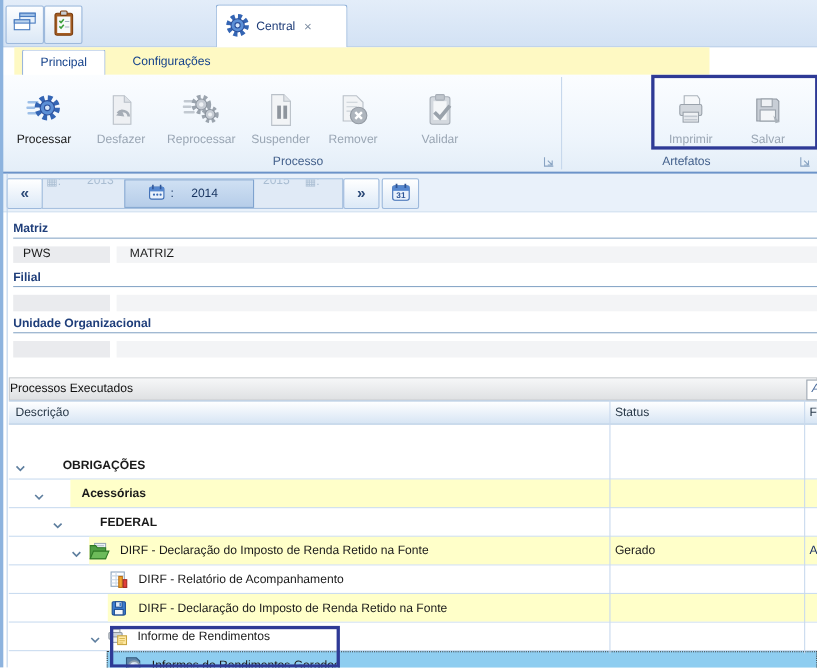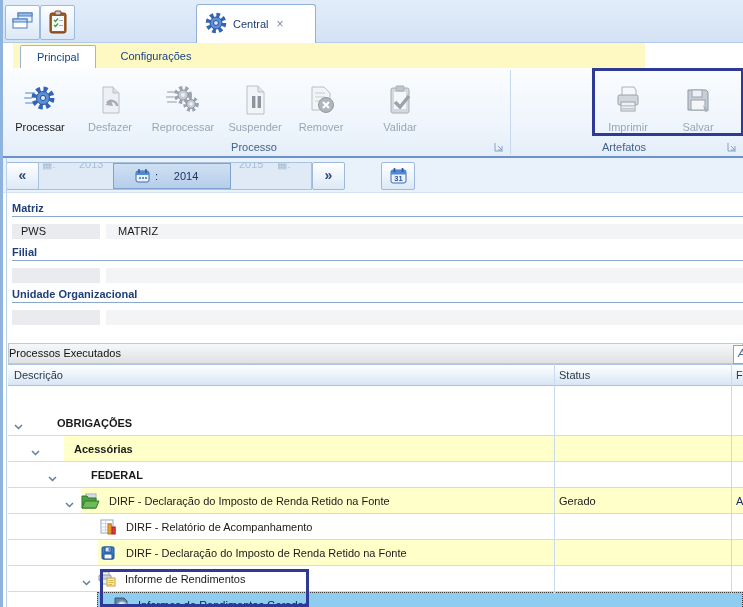--- a/index.html
+++ b/index.html
@@ -36,21 +36,21 @@
   .yearbar{left:0;top:158px;width:743px;height:34px;background:#e9f1fa;border-bottom:1px solid #d4e2f1;}
   .nav-btn{position:absolute;top:4px;width:31px;height:26px;border:1px solid #9db9dc;border-radius:2px;
            background:linear-gradient(#ffffff,#dce9f7);color:#2c4a78;font-weight:bold;text-align:center;
            line-height:24px;font-size:14px;}
   .year-strip{position:absolute;left:38px;top:4px;width:272px;height:26px;background:#e0eaf6;border:1px solid #a9c2e0;overflow:hidden;}
   .yseg{position:absolute;top:0;height:26px;overflow:hidden;}
   .yseg-sel{left:74px;width:118px;background:linear-gradient(#cfe0f3,#b6cde9);border:1px solid #7fa3cf;
             display:flex;align-items:center;justify-content:center;gap:5px;color:#17335f;box-sizing:border-box;}
   .fade{color:#a9bdd2;position:absolute;top:-5px;}
   .cal-btn{position:absolute;left:347px;top:4px;width:32px;height:26px;border:1px solid #9db9dc;border-radius:2px;
-           background:linear-gradient(#ffffff,#dce9f7);display:flex;align-items:center;justify-content:center;margin-left:34px;}
+           background:linear-gradient(#ffffff,#dce9f7);display:flex;align-items:center;justify-content:center;}
   
   .flabel{position:absolute;left:12px;right:0;color:#1f3e7a;font-weight:bold;border-bottom:1px solid #8aa8c8;padding-bottom:2px;}
   .fcode{position:absolute;left:12px;width:88px;height:15px;background:#eaebee;line-height:15px;padding-left:9px;box-sizing:border-box;}
   .fname{position:absolute;left:106px;right:0;height:15px;background:#f3f4f6;line-height:15px;padding-left:12px;box-sizing:border-box;}
   
   .section-hdr{left:8px;top:343px;width:735px;height:21px;background:linear-gradient(#f6f7f8,#dfe1e3);
                border:1px solid #c6c9cc;box-sizing:border-box;color:#111;line-height:19px;}
   .corner-btn{left:733px;top:345px;width:20px;height:17px;background:#fff;border:1px solid #9aa4ae;
               color:#4a6b9b;font-style:italic;line-height:15px;padding-left:4px;z-index:4;}
   
@@ -209,21 +209,21 @@
       <div class="ric">
         <svg width="32" height="32">
             <path d="M6 6h18l2 2v18H6z" fill="#c8ced6" stroke="#8f97a1"></path>
             <rect x="10" y="6" width="10" height="7" fill="#eef1f4" stroke="#9aa2ab"></rect>
             <rect x="9" y="16" width="14" height="10" fill="#f4f6f8" stroke="#9aa2ab"></rect>
             <path d="M21 21l6 6-4 1z" fill="#aab2ba"></path>
           </svg>
       </div>
       <div class="rlb">Salvar</div>
     </div>
-    <div class="grp-label" style="left:0;width:508px">Processo</div>
+    <div class="grp-label" style="left:17px;width:508px">Processo</div>
     <div class="grp-label" style="left:512px;width:224px">Artefatos</div>
     <div class="launcher" style="left:494px">
       <svg width="10" height="10">
           <path d="M1 1v8h8" fill="none" stroke="#88a3c2"></path>
           <path d="M4 4l4 4M8 4v4h-4" stroke="#88a3c2" fill="none"></path>
         </svg>
     </div>
     <div class="launcher" style="left:727px">
       <svg width="10" height="10">
           <path d="M1 1v8h8" fill="none" stroke="#88a3c2"></path>

